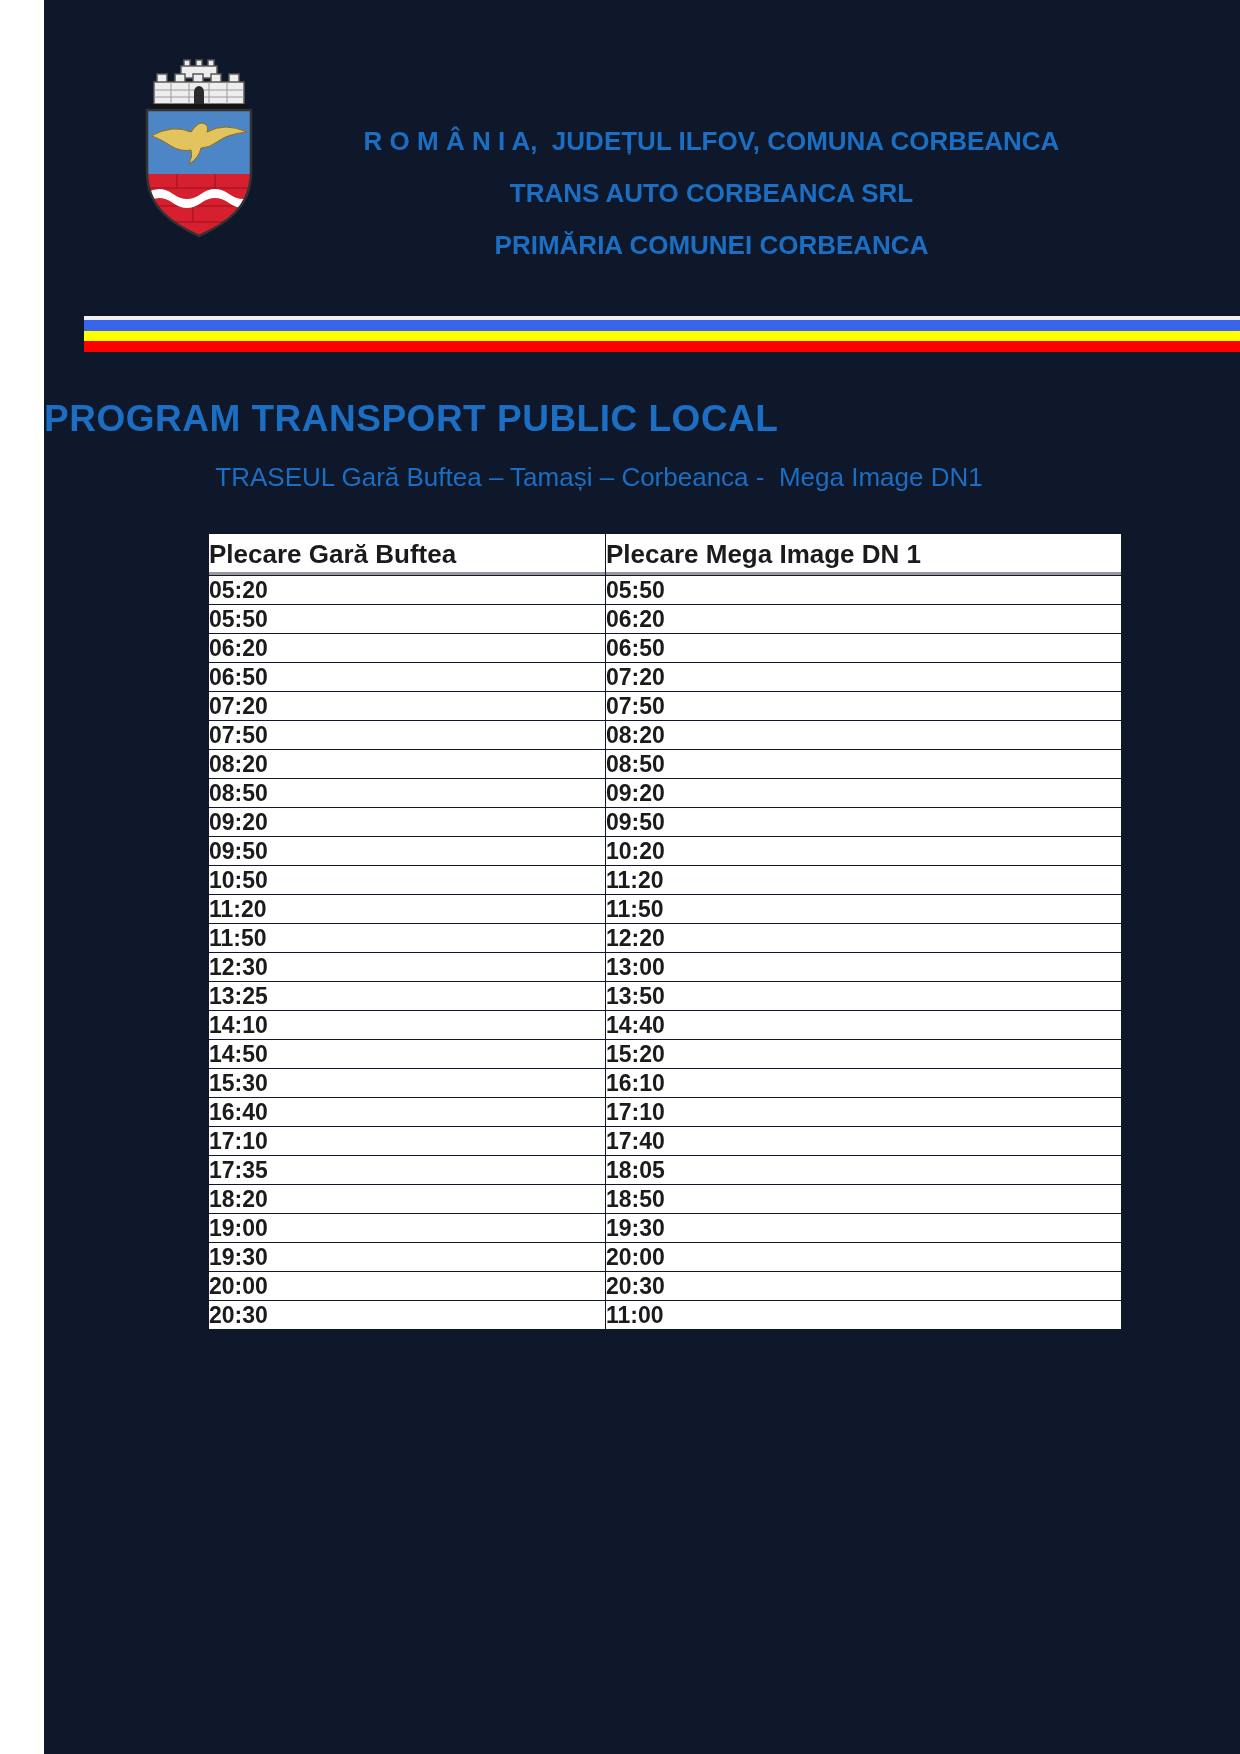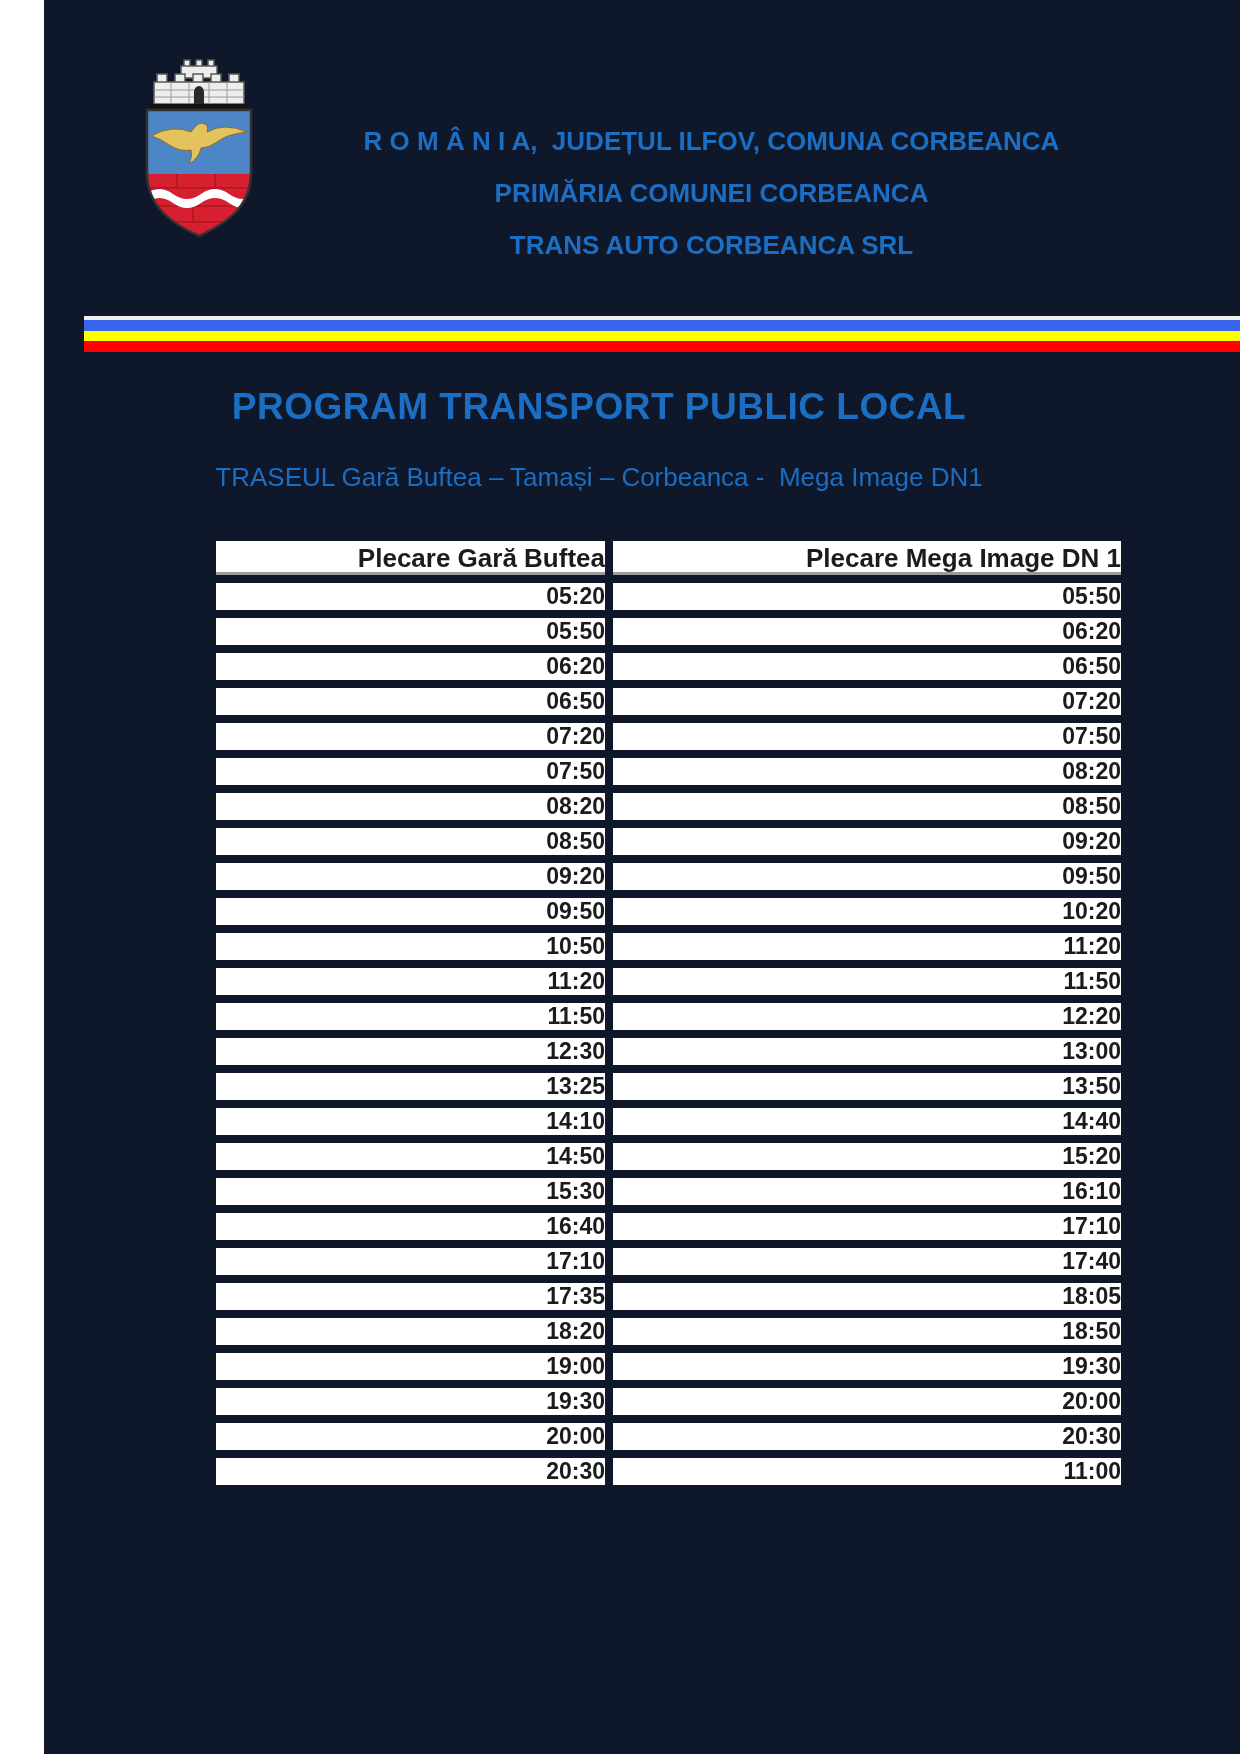--- a/index.html
+++ b/index.html
@@ -29,41 +29,41 @@
 
   
   .flag-stripe { position:absolute; left:40px; right:28px; top:316px; }
   .flag-stripe .pre { height:4px; background:#f0f0f0; }
   .flag-stripe .b { height:11px; background:#3b64ed; }
   .flag-stripe .y { height:10px; background:#ffff00; }
   .flag-stripe .r { height:11px; background:#ff0000; }
 
   
   .doc-title {
-    position:absolute; top:386px; left:0; right:130px;
-    text-align:center; color:#1b6ec2; font-weight:bold; font-size:37px;
+    position:absolute; top:398px; left:0; right:130px;
+    text-align:left; color:#1b6ec2; font-weight:bold; font-size:37px;
     letter-spacing:0.5px;
   }
   .doc-subtitle {
     position:absolute; top:462px; left:0; right:130px;
     text-align:center; color:#1b6ec2; font-weight:normal; font-size:26px;
     white-space:pre-wrap;
   }
 
   
   .sched-wrap { position:absolute; left:164px; top:533px; width:913px; }
   table.sched {
     width:100%; border-collapse:collapse; table-layout:fixed;
     background:#ffffff;
   }
   table.sched col.c1 { width:397px; }
   table.sched col.c2 { width:516px; }
   table.sched th, table.sched td {
-    border:8px solid #0f172a;
-    text-align:right; vertical-align:middle;
+    border:1px solid #0f172a;
+    text-align:left; vertical-align:middle;
     color:#1b1b1b;
   }
   table.sched th {
     height:42px; font-size:26px; font-weight:bold;
     box-shadow: inset 0 -3px 0 #9a9a9a;
   }
   table.sched td {
     height:29px; font-size:23px; font-weight:bold;
   }
 </style>
@@ -126,22 +126,22 @@
         <g fill="#e3c35e" stroke="#8a6d1f" stroke-width="1">
           <path d="M14,78 q22,-12 40,-4 q8,-12 14,-8 q4,2 2,8 q18,-10 40,0 q-20,2 -30,10 q-8,6 -16,6 q-2,10 -12,16 q4,-8 2,-14 q-10,2 -20,-4 q-12,-8 -20,-10 z"></path>
         </g>
       </g>
       <path d="M10,52 h104 v62 c0,36 -26,52 -52,64 c-26,-12 -52,-28 -52,-64 z" fill="none" stroke="#333333" stroke-width="2.5"></path>
     </svg>
   </div>
 
   <div class="header-block">
     <div class="header-line">R O M Â N I A,  JUDEȚUL ILFOV, COMUNA CORBEANCA</div>
+    <div class="header-line">TRANS AUTO CORBEANCA SRL</div>
     <div class="header-line">PRIMĂRIA COMUNEI CORBEANCA</div>
-    <div class="header-line">TRANS AUTO CORBEANCA SRL</div>
   </div>
 
   <div class="flag-stripe">
     <div class="pre"></div>
     <div class="b"></div>
     <div class="y"></div>
     <div class="r"></div>
   </div>
 
   <div class="doc-title">PROGRAM TRANSPORT PUBLIC LOCAL</div>

